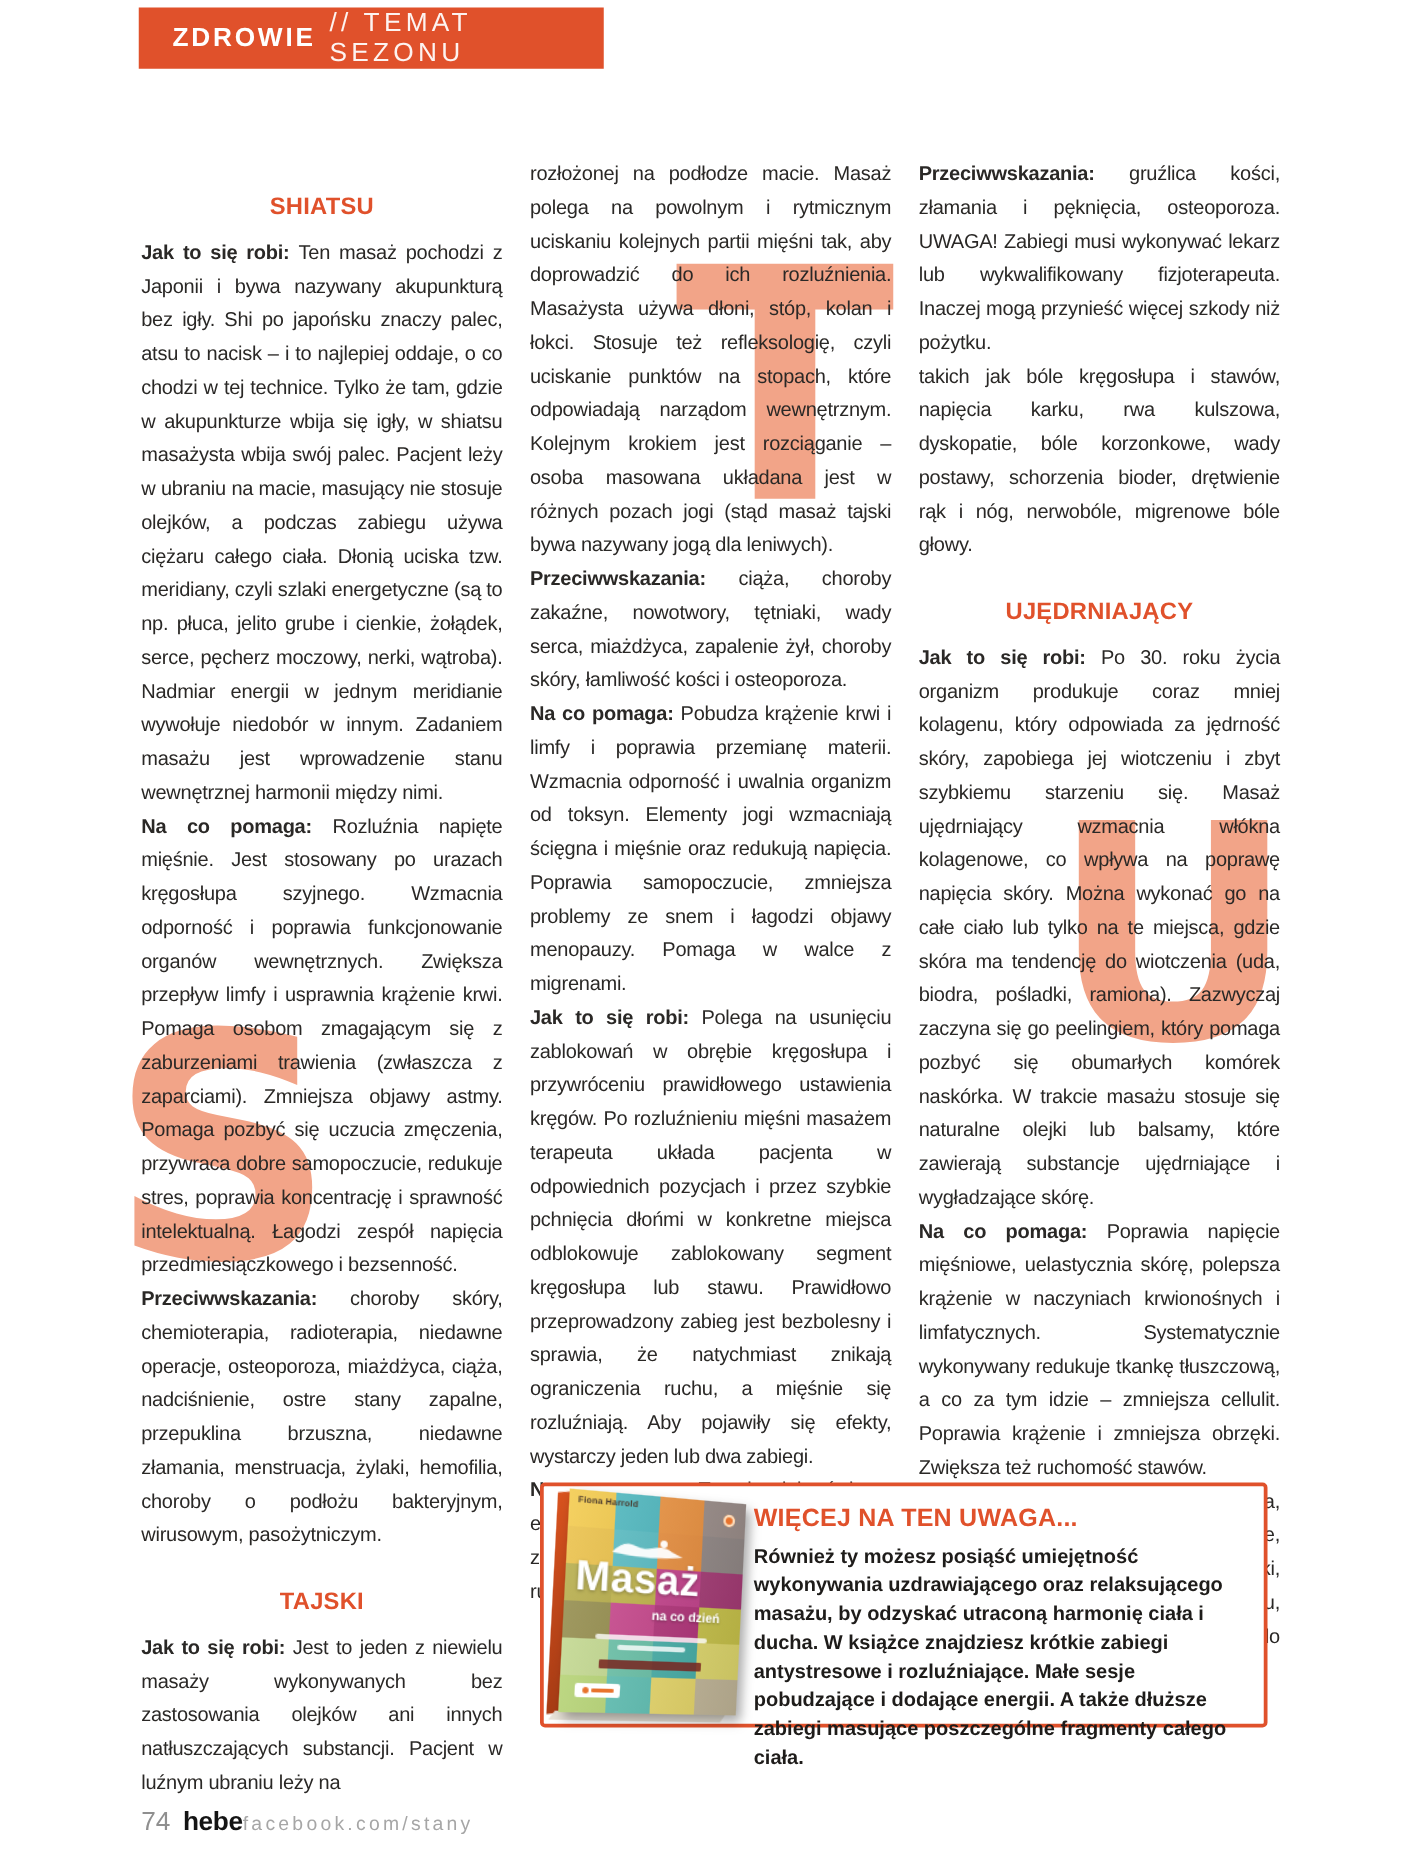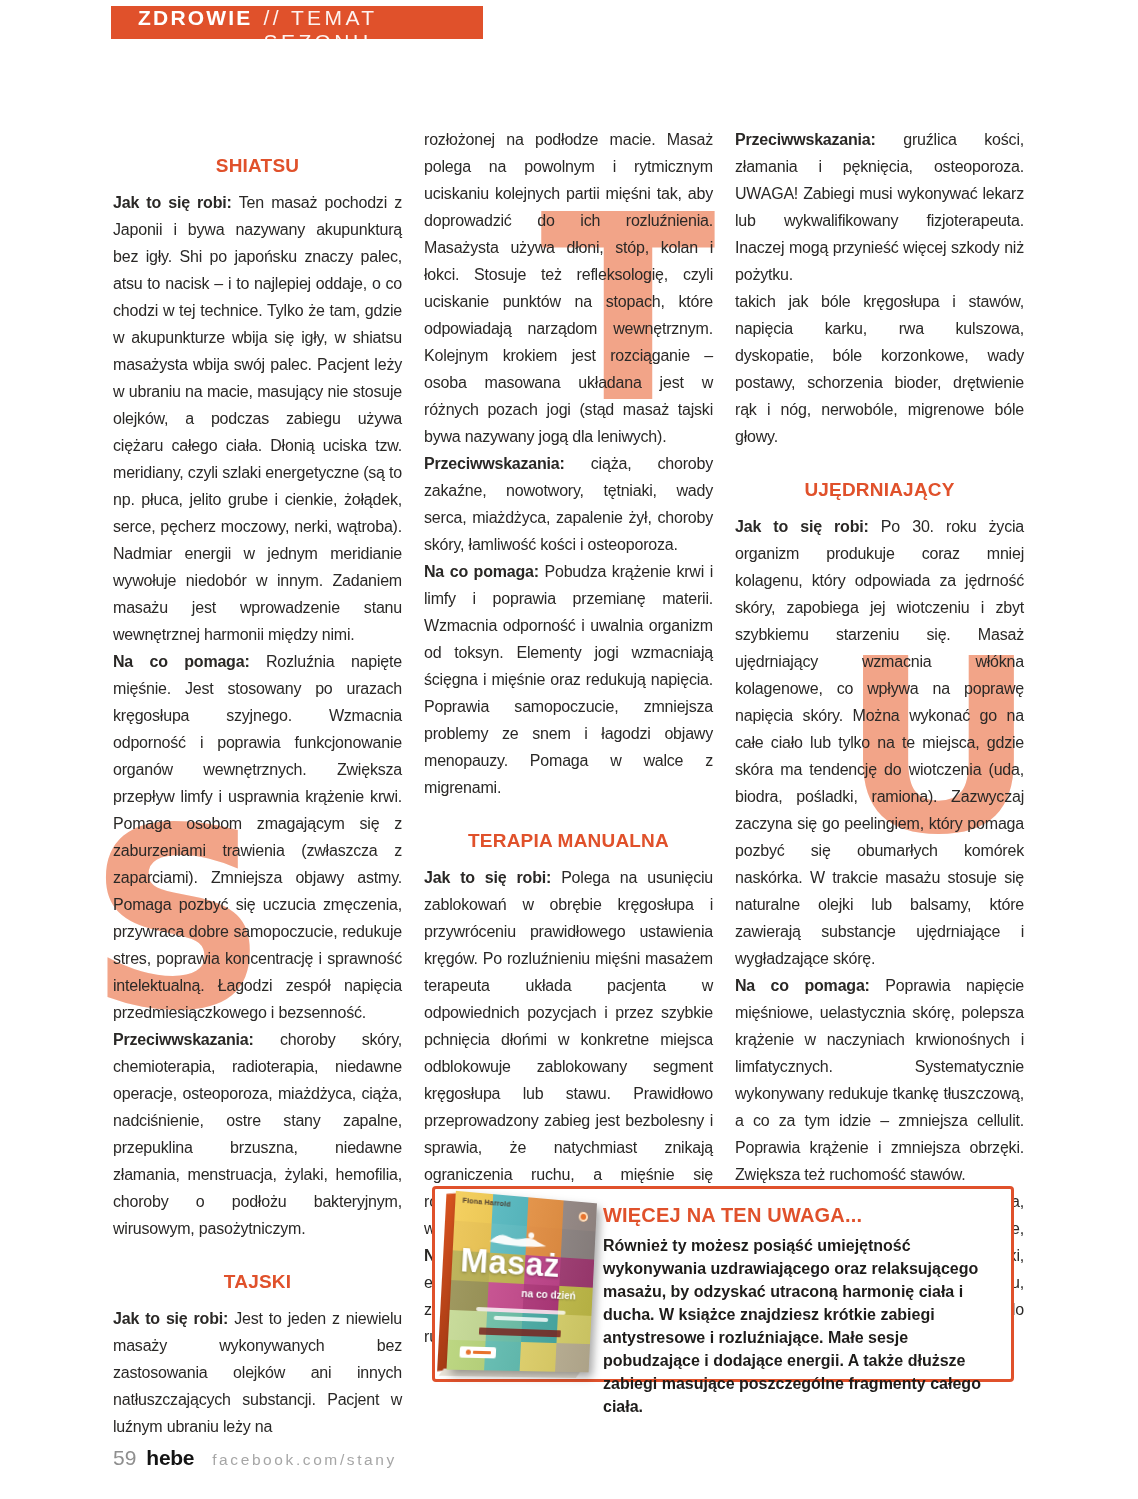--- a/index.html
+++ b/index.html
@@ -1,20 +1,20 @@
 <!DOCTYPE html>
 <html lang="pl"><head>
 <meta charset="utf-8">
 <style>
   html,body{margin:0;padding:0;background:#ffffff;}
   .page{position:relative;width:1138px;height:1499px;background:#ffffff;overflow:hidden;
         font-family:"Liberation Sans",sans-serif;color:#2a2826;}
 
   
-  .kicker{position:absolute;left:111px;top:6px;width:372px;height:33px;display:flex;align-items:flex-start;
+  .kicker{position:absolute;left:111px;top:6px;width:372px;height:49px;display:flex;align-items:center;
           box-sizing:border-box;padding-left:27px;color:#fff;font-size:21px;}
   .k-bold{font-weight:bold;letter-spacing:2.2px;margin-right:11px;}
   .k-rest{font-weight:normal;letter-spacing:3.4px;color:rgba(255,255,255,.93);}
 
   
   .watermark{position:absolute;z-index:0;font-weight:bold;line-height:1;
              font-family:"DejaVu Sans",sans-serif;user-select:none;}
   .wm-s{left:88px;top:795px;font-size:250px;}
   .wm-t{left:540px;top:181px;font-size:258px;}
   .wm-u{left:841px;top:628px;font-size:240px;}
@@ -62,21 +62,21 @@
   .tag-2{top:120px;width:56px;left:44px;}
   .banner-bar{position:absolute;top:132px;left:30px;width:84px;height:7px;background:rgba(120,35,30,.85);border-radius:1px;}
   .logo-pill{position:absolute;left:12px;bottom:12px;width:36px;height:11px;background:#fff;border-radius:2px;
              display:flex;align-items:center;justify-content:center;gap:2px;}
   .logo-pill i{display:block;width:5px;height:5px;border-radius:50%;background:#e8732d;}
   .logo-pill b{display:block;width:18px;height:3px;background:#e8732d;border-radius:1px;}
 
   
   .footer{position:absolute;left:113px;top:1446px;display:flex;align-items:baseline;z-index:1;}
   .page-num{font-size:21px;color:#8f8f8f;margin-right:10px;}
-  .brand{font-size:21px;font-weight:bold;color:#141414;letter-spacing:-.3px;margin-right:18px;}
+  .brand{font-size:21px;font-weight:bold;color:#141414;letter-spacing:-.3px;}
   .social{font-size:15.5px;color:#a6a6a6;letter-spacing:2.6px;}
 </style>
 </head>
 <body>
 
 <div class="page">
 
   <div class="kicker" style="background: rgb(224, 81, 43);">
     <span class="k-bold">ZDROWIE</span>
     <span class="k-rest">// TEMAT SEZONU</span>
@@ -91,21 +91,20 @@
       <p><strong>Jak to się robi: </strong>Ten masaż pochodzi z Japonii i bywa nazywany akupunkturą bez igły. Shi po japońsku znaczy palec, atsu to nacisk – i to najlepiej oddaje, o co chodzi w tej technice. Tylko że tam, gdzie w akupunkturze wbija się igły, w shiatsu masażysta wbija swój palec. Pacjent leży w ubraniu na macie, masujący nie stosuje olejków, a podczas zabiegu używa ciężaru całego ciała. Dłonią uciska tzw. meridiany, czyli szlaki energetyczne (są to np. płuca, jelito grube i cienkie, żołądek, serce, pęcherz moczowy, nerki, wątroba). Nadmiar energii w jednym meridianie wywołuje niedobór w innym. Zadaniem masażu jest wprowadzenie stanu wewnętrznej harmonii między nimi.</p>
       <p><strong>Na co pomaga: </strong>Rozluźnia napięte mięśnie. Jest stosowany po urazach kręgosłupa szyjnego. Wzmacnia odporność i poprawia funkcjonowanie organów wewnętrznych. Zwiększa przepływ limfy i usprawnia krążenie krwi. Pomaga osobom zmagającym się z zaburzeniami trawienia (zwłaszcza z zaparciami). Zmniejsza objawy astmy. Pomaga pozbyć się uczucia zmęczenia, przywraca dobre samopoczucie, redukuje stres, poprawia koncentrację i sprawność intelektualną. Łagodzi zespół napięcia przedmiesiączkowego i bezsenność.</p>
       <p><strong>Przeciwwskazania: </strong>choroby skóry, chemioterapia, radioterapia, niedawne operacje, osteoporoza, miażdżyca, ciąża, nadciśnienie, ostre stany zapalne, przepuklina brzuszna, niedawne złamania, menstruacja, żylaki, hemofilia, choroby o podłożu bakteryjnym, wirusowym, pasożytniczym.</p>
       <h3 style="color: rgb(224, 81, 43);">TAJSKI</h3>
       <p><strong>Jak to się robi: </strong>Jest to jeden z niewielu masaży wykonywanych bez zastosowania olejków ani innych natłuszczających substancji. Pacjent w luźnym ubraniu leży na</p>
     </div>
   <div class="col col-b">
       <p>rozłożonej na podłodze macie. Masaż polega na powolnym i rytmicznym uciskaniu kolejnych partii mięśni tak, aby doprowadzić do ich rozluźnienia. Masażysta używa dłoni, stóp, kolan i łokci. Stosuje też refleksologię, czyli uciskanie punktów na stopach, które odpowiadają narządom wewnętrznym. Kolejnym krokiem jest rozciąganie – osoba masowana układana jest w różnych pozach jogi (stąd masaż tajski bywa nazywany jogą dla leniwych).</p>
       <p><strong>Przeciwwskazania: </strong>ciąża, choroby zakaźne, nowotwory, tętniaki, wady serca, miażdżyca, zapalenie żył, choroby skóry, łamliwość kości i osteoporoza.</p>
       <p><strong>Na co pomaga: </strong>Pobudza krążenie krwi i limfy i poprawia przemianę materii. Wzmacnia odporność i uwalnia organizm od toksyn. Elementy jogi wzmacniają ścięgna i mięśnie oraz redukują napięcia. Poprawia samopoczucie, zmniejsza problemy ze snem i łagodzi objawy menopauzy. Pomaga w walce z migrenami.</p>
-      <h3 style="color: rgb(224, 81, 43);">TERAPIA MANUALNA</h3>
       <p><strong>Jak to się robi: </strong>Polega na usunięciu zablokowań w obrębie kręgosłupa i przywróceniu prawidłowego ustawienia kręgów. Po rozluźnieniu mięśni masażem terapeuta układa pacjenta w odpowiednich pozycjach i przez szybkie pchnięcia dłońmi w konkretne miejsca odblokowuje zablokowany segment kręgosłupa lub stawu. Prawidłowo przeprowadzony zabieg jest bezbolesny i sprawia, że natychmiast znikają ograniczenia ruchu, a mięśnie się rozluźniają. Aby pojawiły się efekty, wystarczy jeden lub dwa zabiegi.</p>
       <p><strong>Na co pomaga: </strong>Terapia daje świetne efekty przy wszystkich odwracalnych zaburzeniach funkcjonalnych układu ruchu,</p>
     </div>
   <div class="col col-c">
       <p><strong>Przeciwwskazania: </strong>gruźlica kości, złamania i pęknięcia, osteoporoza. UWAGA! Zabiegi musi wykonywać lekarz lub wykwalifikowany fizjoterapeuta. Inaczej mogą przynieść więcej szkody niż pożytku.</p>
       <p>takich jak bóle kręgosłupa i stawów, napięcia karku, rwa kulszowa, dyskopatie, bóle korzonkowe, wady postawy, schorzenia bioder, drętwienie rąk i nóg, nerwobóle, migrenowe bóle głowy.</p>
       <h3 style="color: rgb(224, 81, 43);">UJĘDRNIAJĄCY</h3>
       <p><strong>Jak to się robi: </strong>Po 30. roku życia organizm produkuje coraz mniej kolagenu, który odpowiada za jędrność skóry, zapobiega jej wiotczeniu i zbyt szybkiemu starzeniu się. Masaż ujędrniający wzmacnia włókna kolagenowe, co wpływa na poprawę napięcia skóry. Można wykonać go na całe ciało lub tylko na te miejsca, gdzie skóra ma tendencję do wiotczenia (uda, biodra, pośladki, ramiona). Zazwyczaj zaczyna się go peelingiem, który pomaga pozbyć się obumarłych komórek naskórka. W trakcie masażu stosuje się naturalne olejki lub balsamy, które zawierają substancje ujędrniające i wygładzające skórę.</p>
       <p><strong>Na co pomaga: </strong>Poprawia napięcie mięśniowe, uelastycznia skórę, polepsza krążenie w naczyniach krwionośnych i limfatycznych. Systematycznie wykonywany redukuje tkankę tłuszczową, a co za tym idzie – zmniejsza cellulit. Poprawia krążenie i zmniejsza obrzęki. Zwiększa też ruchomość stawów.</p>
       <p><strong>Przeciwwskazania: </strong>infekcje, gorączka, ostre stany zapalne, choroby zakaźne, nowotwory, zapalenie żył i tętnic, żylaki, obrzęki w miejscu wykonywania masażu, złamania, zwichnięcia, skłonność do krwotoków, owrzodzenia, wypryski.<svg class="endmark" viewBox="0 0 24 17">
@@ -164,18 +163,18 @@
           <b></b>
         </div>
     </div>
     <div class="info-text">
       <h2 style="color: rgb(224, 81, 43);">WIĘCEJ NA TEN UWAGA...</h2>
       <p>Również ty możesz posiąść umiejętność wykonywania uzdrawiającego oraz relaksującego masażu, by odzyskać utraconą harmonię ciała i ducha. W książce znajdziesz krótkie zabiegi antystresowe i rozluźniające. Małe sesje pobudzające i dodające energii. A także dłuższe zabiegi masujące poszczególne fragmenty całego ciała.</p>
     </div>
   </div>
 
   <div class="footer">
-    <span class="page-num">59</span>
+    <span class="page-num">74</span>
     <span class="brand">hebe</span>
     <span class="social">facebook.com/stany</span>
   </div>
 
 </div>
 
 </body></html>

